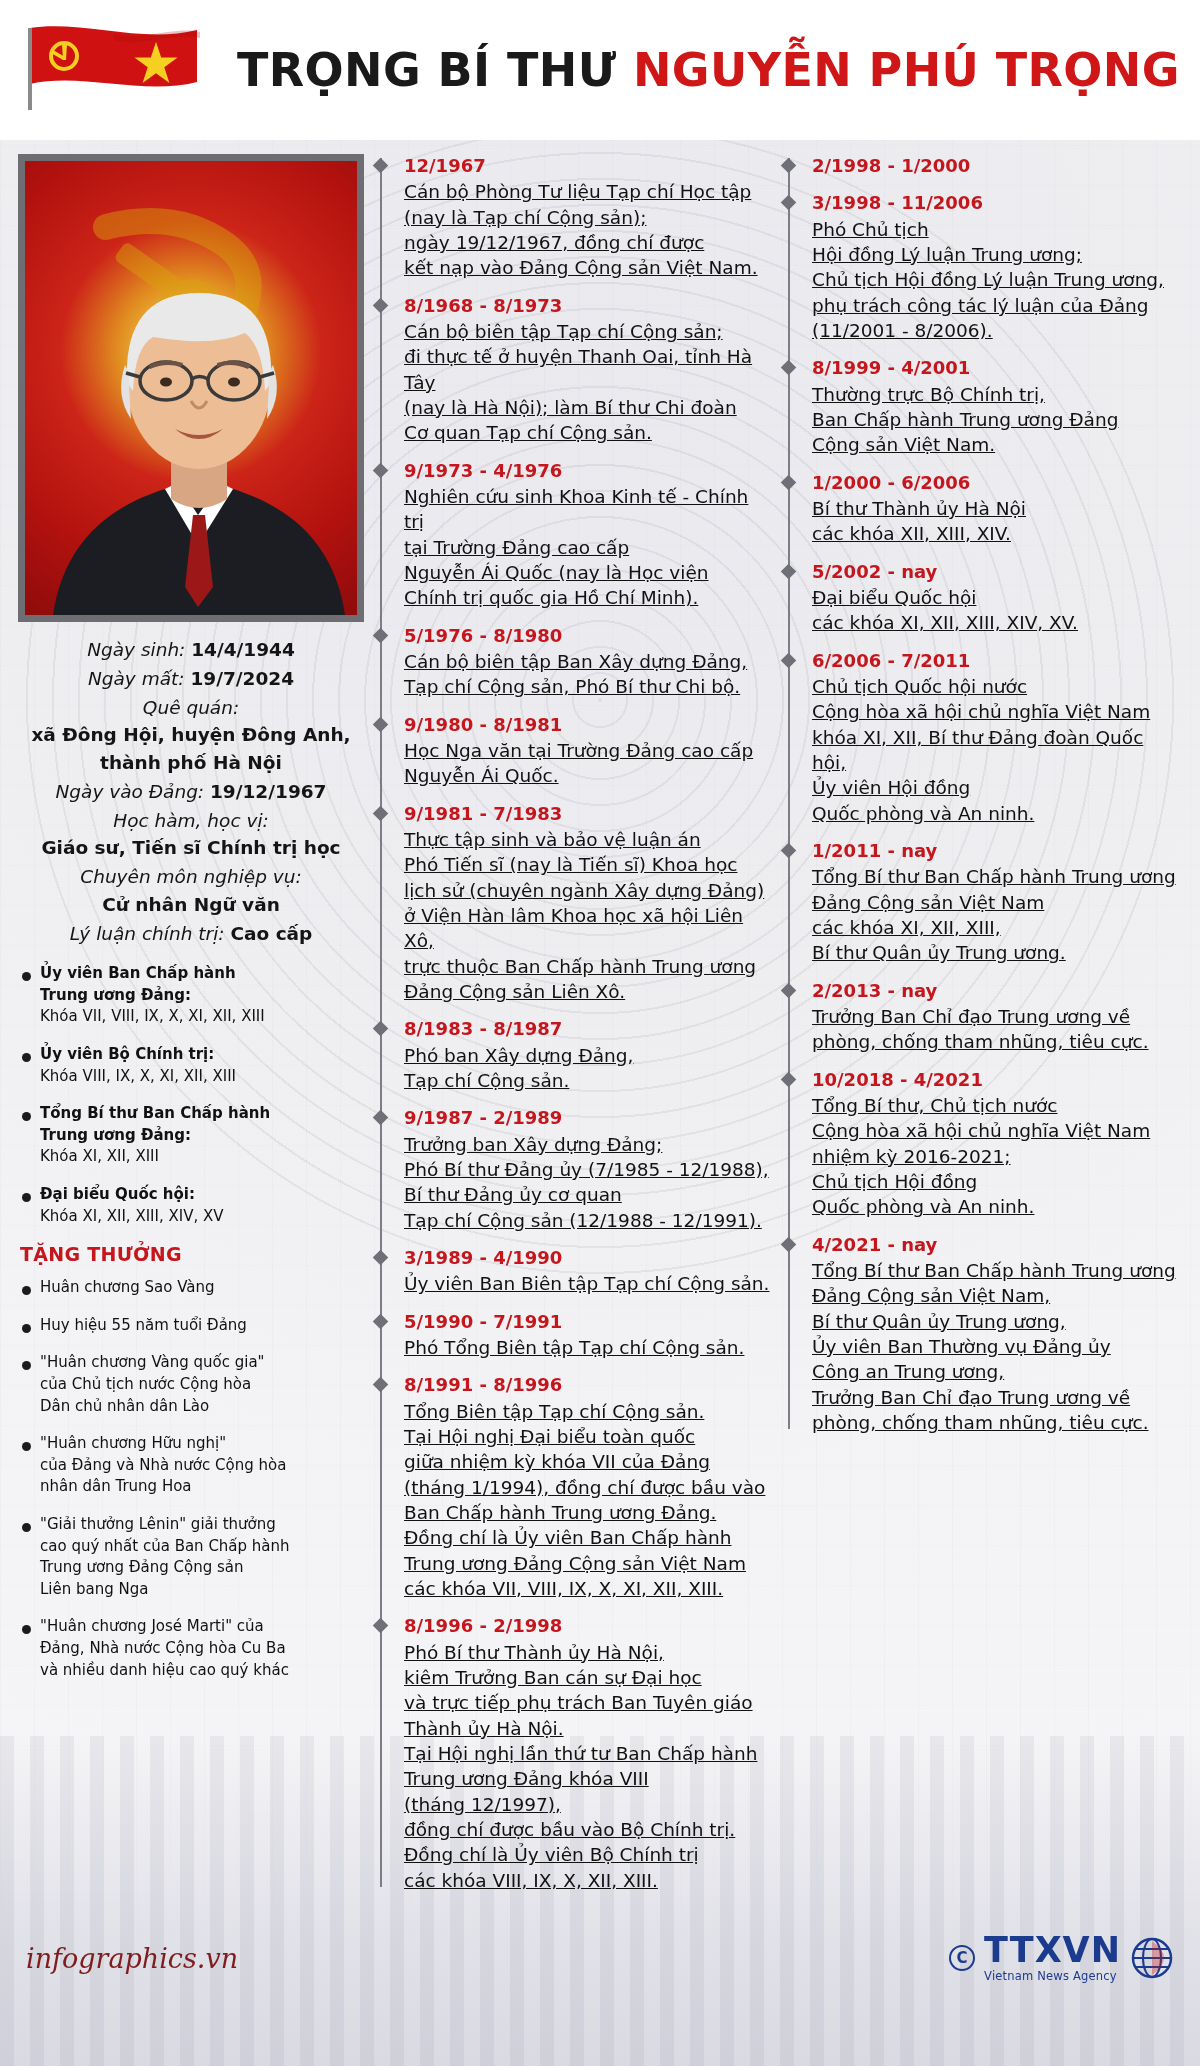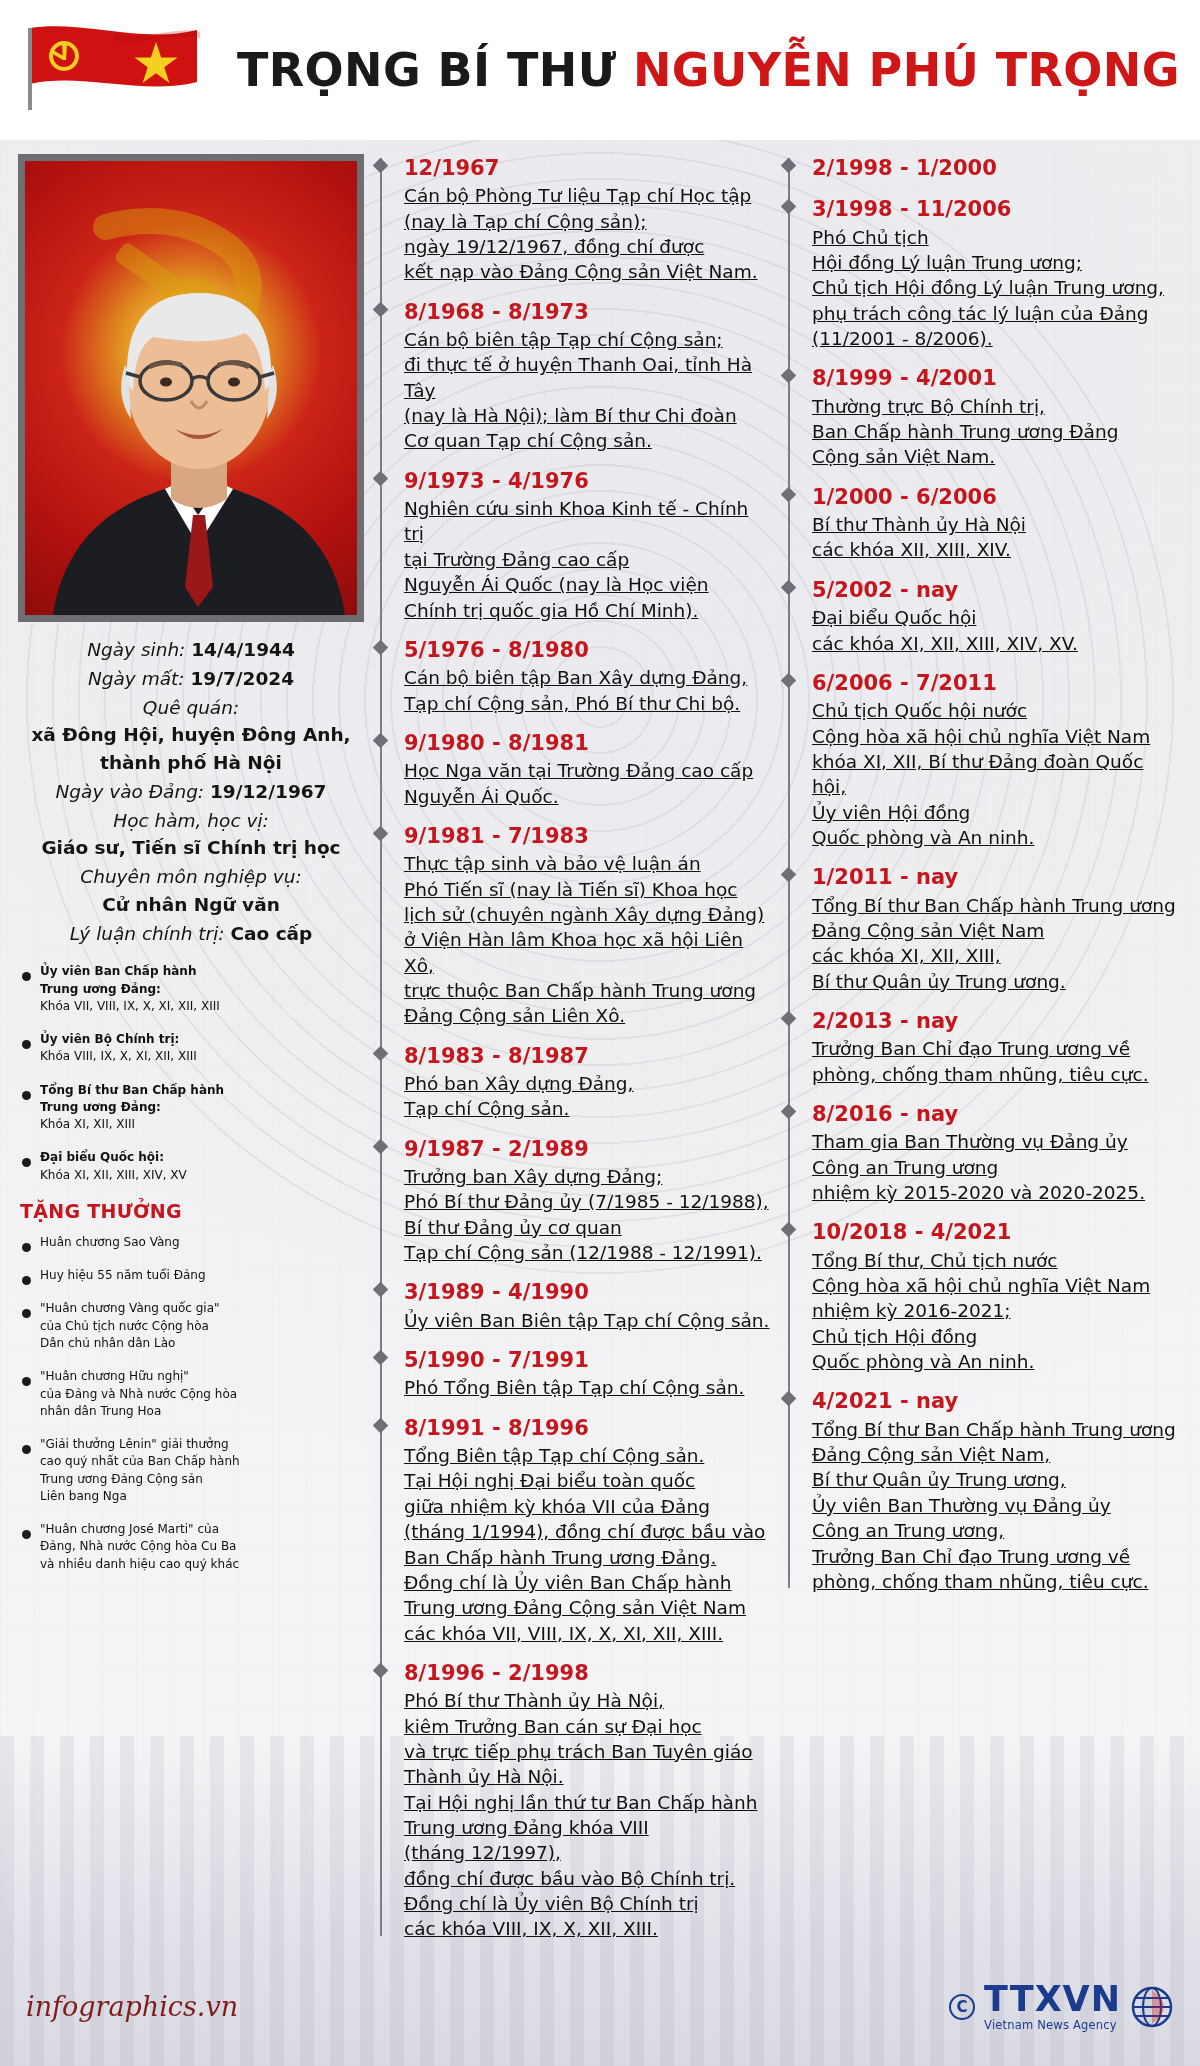--- a/index.html
+++ b/index.html
@@ -127,21 +127,21 @@
   }
   .info .row { margin-bottom: 1px; text-align: center; }
   .info .lbl { font-style: italic; }
   .info b { font-weight: bold; }
 
   .bullets { margin-top: 16px; padding: 0 2px; }
   .bullet {
     position: relative;
     padding-left: 20px;
     margin-bottom: 16px;
-    font-size: 12px;
+    font-size: 15px;
     line-height: 1.44;
     color: #111;
   }
   .bullet::before {
     content: "";
     position: absolute;
     left: 2px; top: 9px;
     width: 9px; height: 9px;
     background: #1b1b1b;
     border-radius: 50%;
@@ -173,21 +173,21 @@
     content: "";
     position: absolute;
     left: -29px; top: 6px;
     width: 11px; height: 11px;
     background: #6f6f78;
     transform: rotate(45deg);
   }
   .tl-date {
     color: #c4161c;
     font-weight: bold;
-    font-size: 21px;
+    font-size: 18px;
     line-height: 1.35;
     margin-bottom: 1px;
   }
   .tl-text {
     font-size: 18.5px;
     line-height: 1.37;
     color: #111;
     white-space: pre-line;
     text-decoration: underline;
   }
@@ -500,26 +500,20 @@
 Đảng Cộng sản Việt Nam
 các khóa XI, XII, XIII,
 Bí thư Quân ủy Trung ương.</div>
       </div>
       <div class="tl-item">
         <div class="tl-date">2/2013 - nay</div>
         <div class="tl-text">Trưởng Ban Chỉ đạo Trung ương về
 phòng, chống tham nhũng, tiêu cực.</div>
       </div>
       <div class="tl-item">
-        <div class="tl-date">8/2016 - nay</div>
-        <div class="tl-text">Tham gia Ban Thường vụ Đảng ủy
-Công an Trung ương
-nhiệm kỳ 2015-2020 và 2020-2025.</div>
-      </div>
-      <div class="tl-item">
         <div class="tl-date">10/2018 -  4/2021</div>
         <div class="tl-text">Tổng Bí thư, Chủ tịch nước
 Cộng hòa xã hội chủ nghĩa Việt Nam
 nhiệm kỳ 2016-2021;
 Chủ tịch Hội đồng
 Quốc phòng và An ninh.</div>
       </div>
       <div class="tl-item">
         <div class="tl-date">4/2021 - nay</div>
         <div class="tl-text">Tổng Bí thư Ban Chấp hành Trung ương

